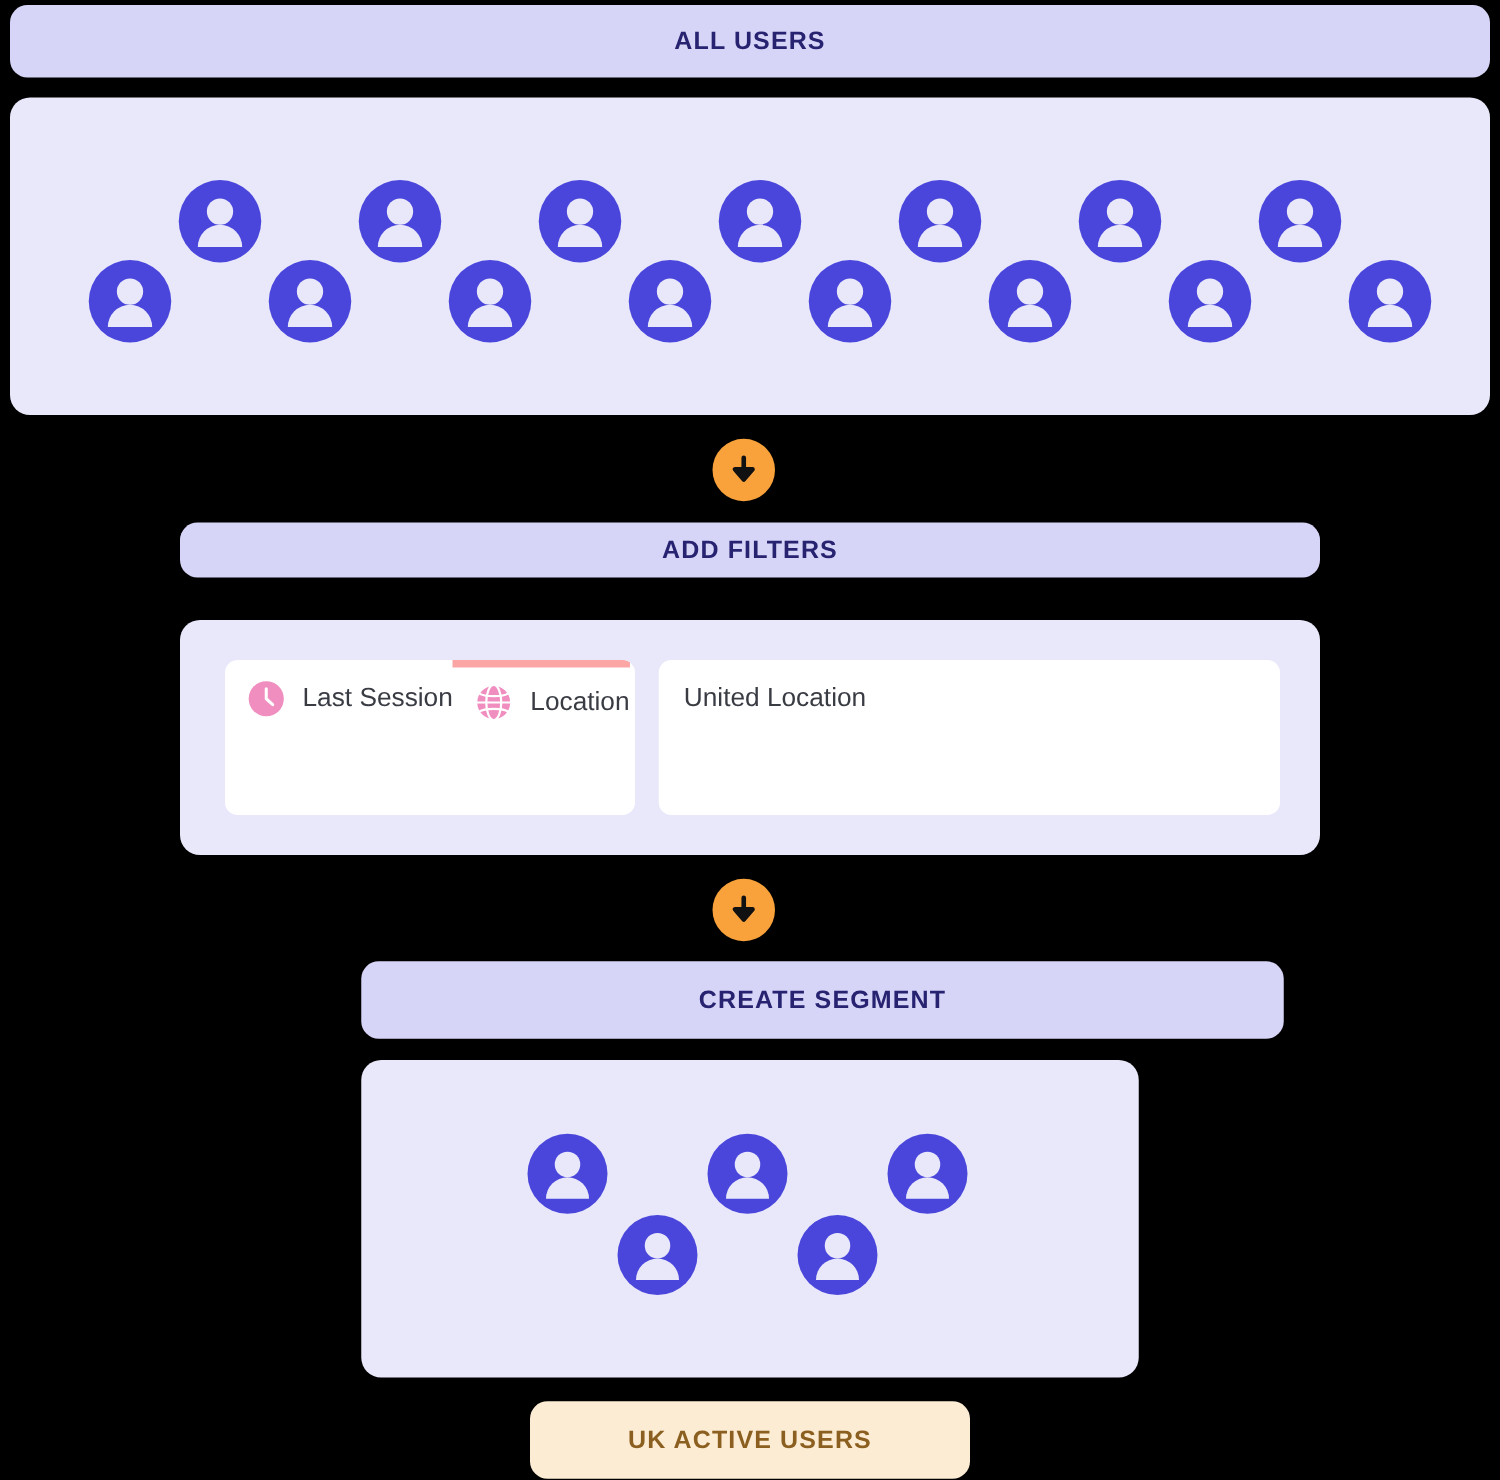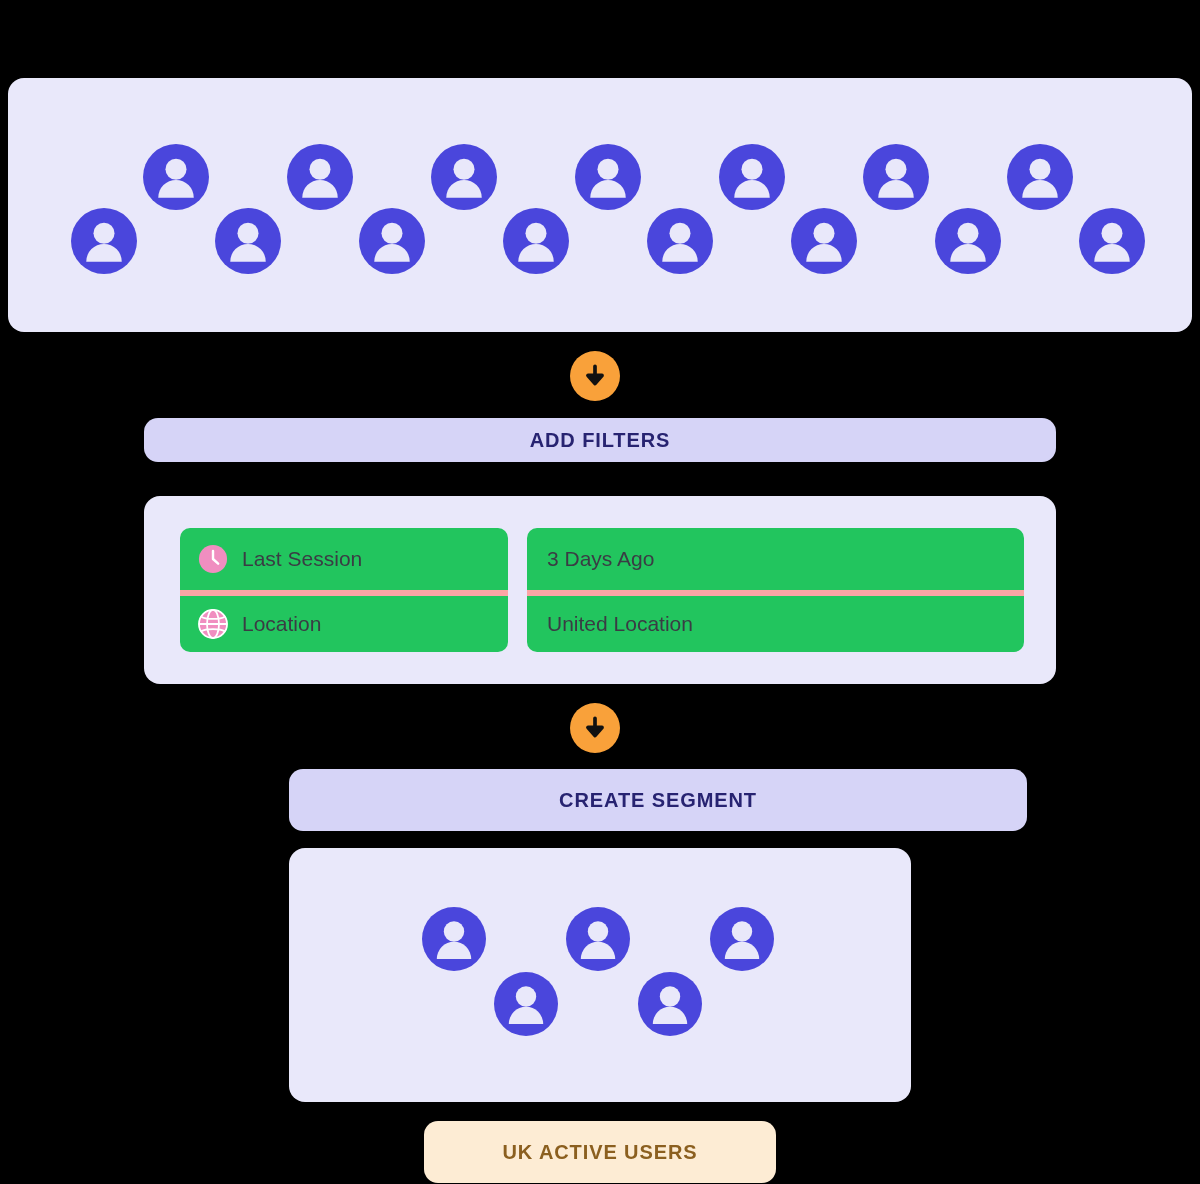--- a/index.html
+++ b/index.html
@@ -107,25 +107,25 @@
   .filter-grid {
     position: absolute;
     left: 36px;
     top: 32px;
     width: 844px;
     height: 124px;
     display: flex;
     gap: 19px;
   }
   .fcol {
-    background: #22c55e;
+    background: #ffffff;
     border-radius: 10px;
     overflow: hidden;
     display: flex;
-    flex-direction: column;
+    flex-direction: row;
   }
   .fcol-attribute { width: 328px; }
   .fcol-operator  { width: 127px; }
   .fcol-value     { flex: 1; }
 
   .fcell {
     height: 62px;
     display: flex;
     align-items: center;
     box-sizing: border-box;
@@ -157,20 +157,21 @@
     font-size: 20px;
     font-weight: bold;
     letter-spacing: 0.9px;
   }
 </style>
 </head>
 <body>
 
 <div class="canvas">
 
+  <div class="bar bar-all-users">ALL USERS</div>
 
   <div class="panel panel-all-users">
 
     <div class="avatar" style="left:135px;top:66px;width:66px;height:66px;">
         <svg viewBox="0 0 64 64" aria-hidden="true">
           <circle cx="32" cy="24.5" r="10.2" fill="#e9e8fa"></circle>
           <path d="M14.8 52 a17.2 17.2 0 0 1 34.4 0 Z" fill="#e9e8fa"></path>
         </svg>
       </div>
     <div class="avatar" style="left:279px;top:66px;width:66px;height:66px;">
@@ -295,21 +296,20 @@
                 <path d="M3.6 23.8 C8 20.6 24 20.6 28.4 23.8"></path>
               </g>
             </svg>
           </span>
           <span>Location</span>
         </div>
       </div>
 
 
       <div class="fcol fcol-value">
-        <div class="fcell fcell-value">3 Days Ago</div>
         <div class="fcell fcell-value">United Location</div>
       </div>
 
     </div>
   </div>
 
   <div class="arrow-badge arrow-2">
     <span>
       <svg viewBox="0 0 24 24" width="26" height="26" aria-hidden="true">
         <path d="M12 3 L12 15 M12 19 L5.5 11.5 L18.5 11.5 Z" fill="#111111" stroke="#111111" stroke-width="3.4" stroke-linejoin="round" stroke-linecap="round"></path>

